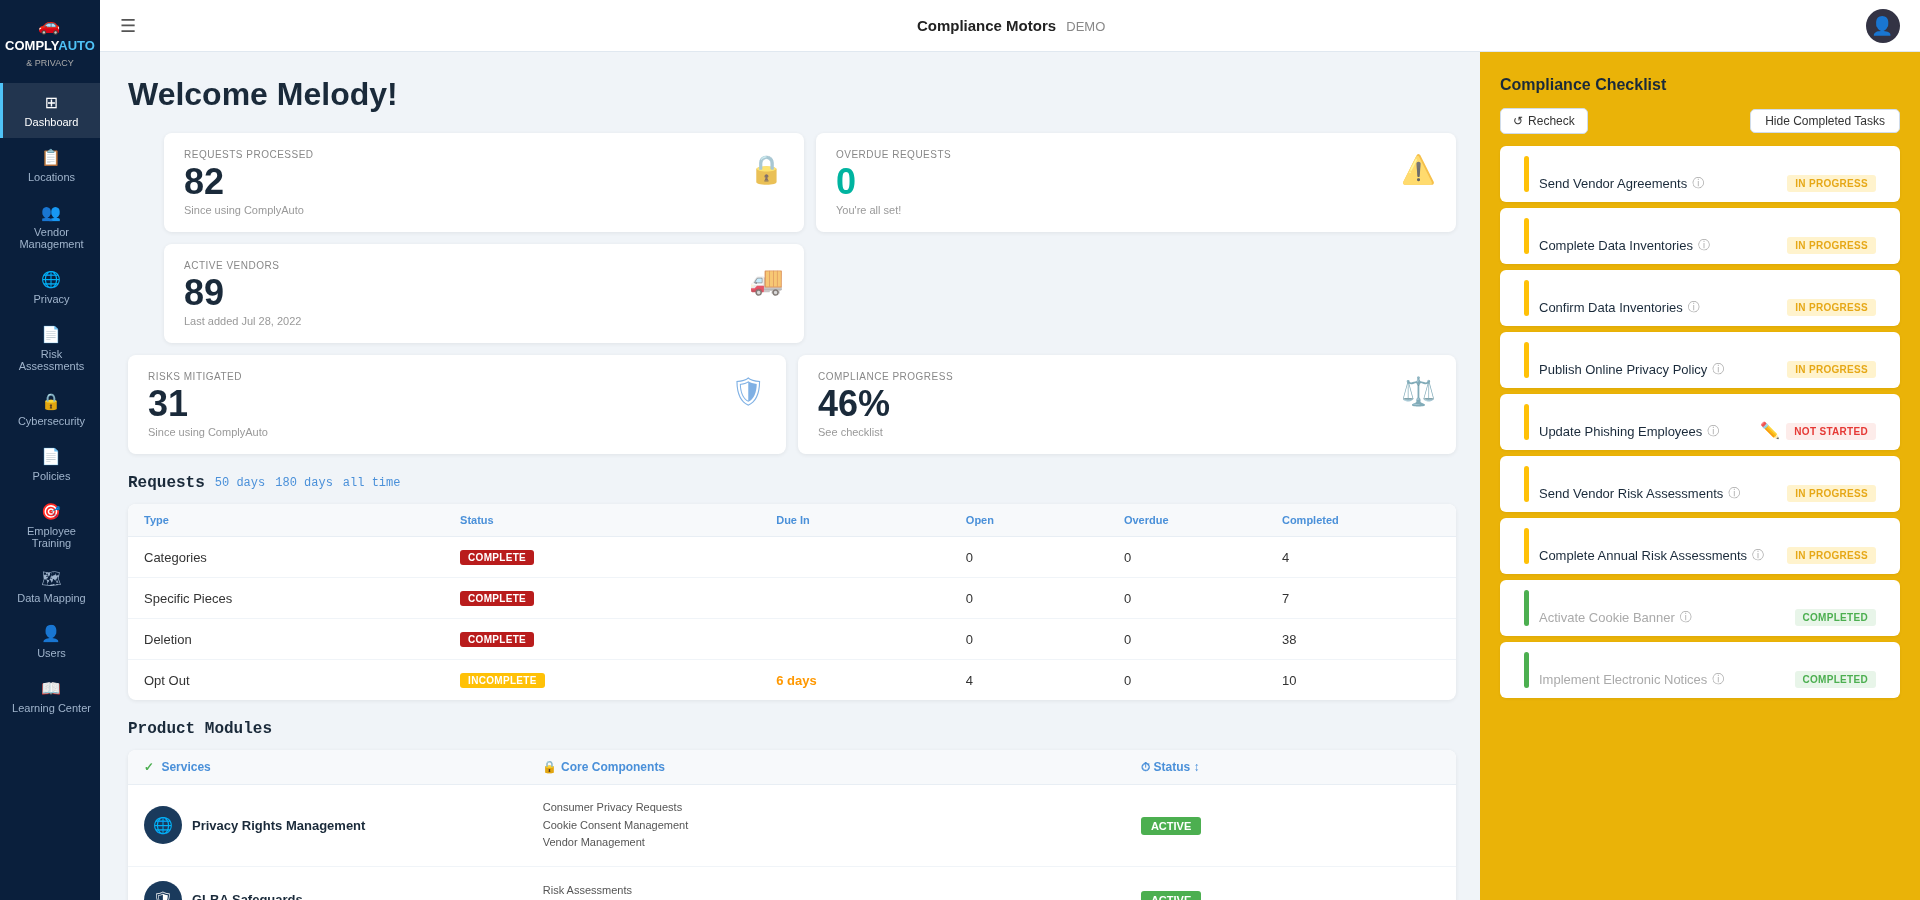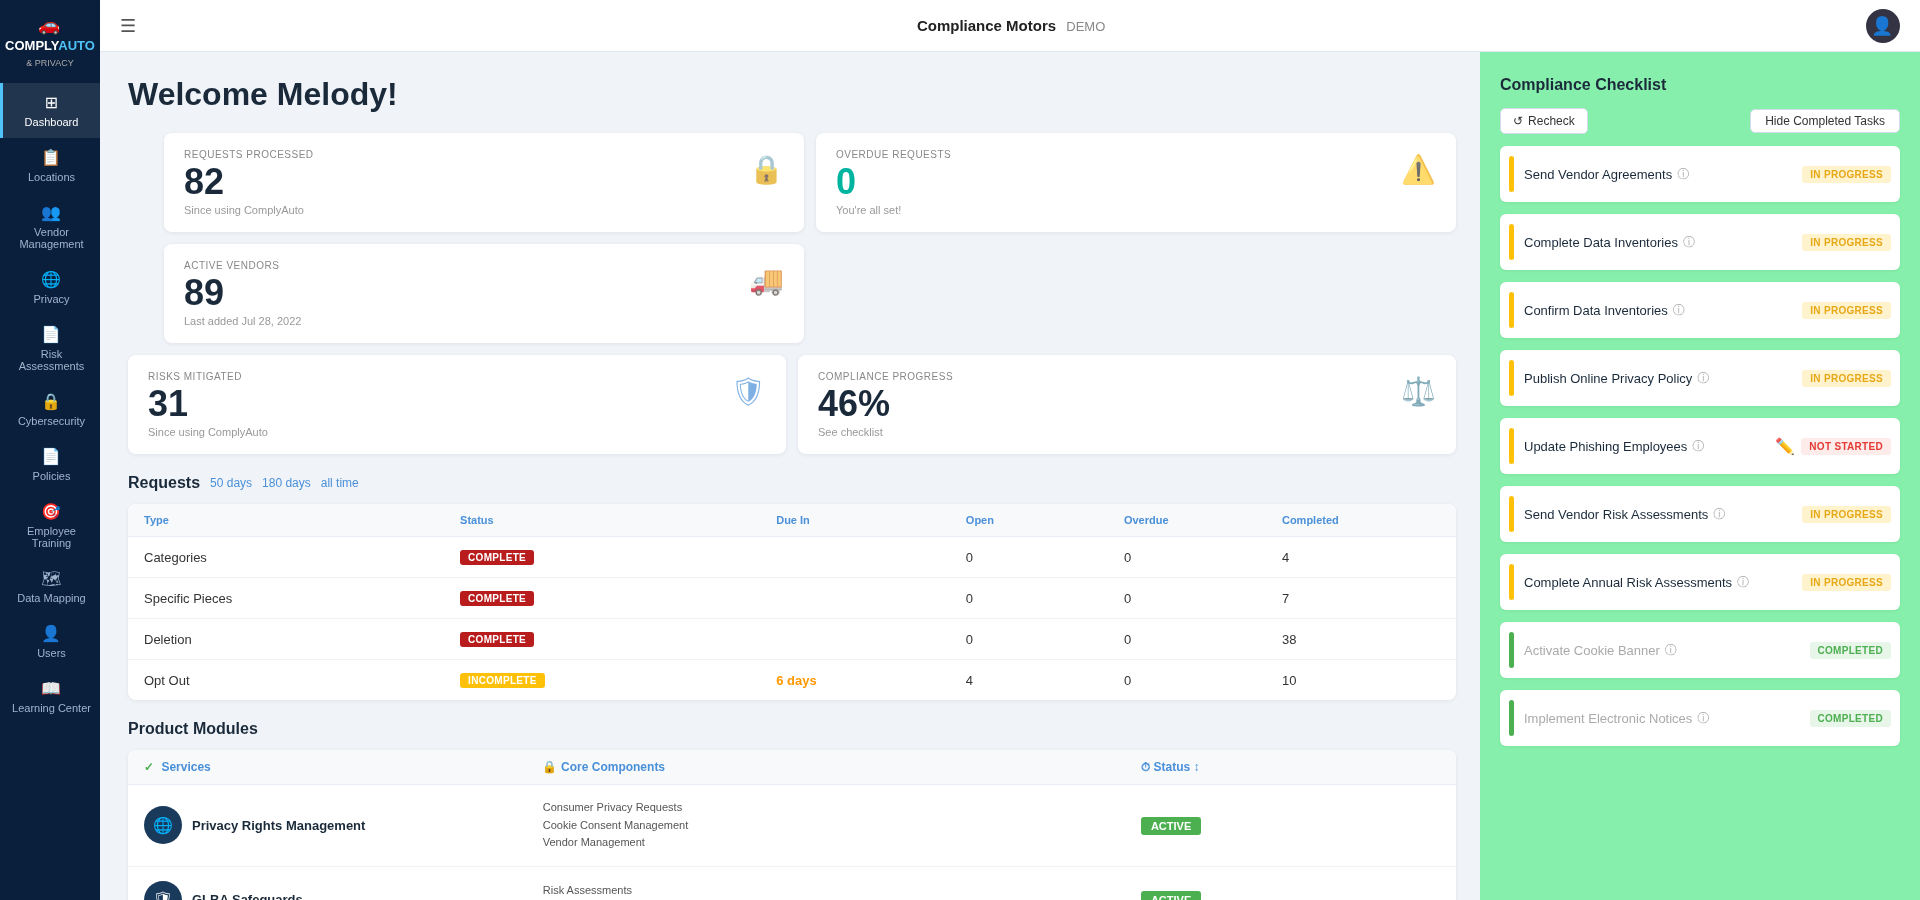--- a/index.html
+++ b/index.html
@@ -89,21 +89,21 @@
       flex: 1;
       overflow-y: auto;
       padding: 24px 24px 24px 28px;
     }
 
     .right-panel {
       width: 440px;
       flex-shrink: 0;
       overflow-y: auto;
       padding: 24px 20px;
-      background: #86efac;
+      background: #eab308;
     }
 
     .welcome-title {
       font-size: 32px;
       font-weight: 700;
       color: #1a2a3a;
       margin-bottom: 20px;
     }
 
     
@@ -137,20 +137,21 @@
 
     
     .section-title {
       font-size: 16px;
       font-weight: 700;
       color: #1a2a3a;
       margin-bottom: 12px;
       display: flex;
       align-items: center;
       gap: 10px;
+      font-family: Liberation Mono, monospace;
     }
     .section-title a {
       font-size: 12px;
       color: #4a90d9;
       font-weight: 400;
       text-decoration: none;
     }
 
     .requests-table {
       background: white;
@@ -258,24 +259,24 @@
       background: white;
       border: 1px solid #d0dcea;
       border-radius: 5px;
       font-size: 12px;
       color: #333;
       cursor: pointer;
     }
     .checklist-item {
       background: white;
       border-radius: 6px;
-      padding: 10px 9px;
-      margin-bottom: 12px;
-      display: flex;
-      align-items: center;
+      padding: 10px 24px;
+      margin-bottom: 6px;
+      display: flex;
+      align-items: flex-end;
       box-shadow: 0 1px 3px rgba(0,0,0,0.06);
     }
     .checklist-dot {
       width: 5px; height: 36px; border-radius: 3px;
       margin-right: 10px; flex-shrink: 0;
     }
     .dot-yellow { background: #ffc107; }
     .dot-green { background: #4caf50; }
     .checklist-item-name {
       flex: 1;

